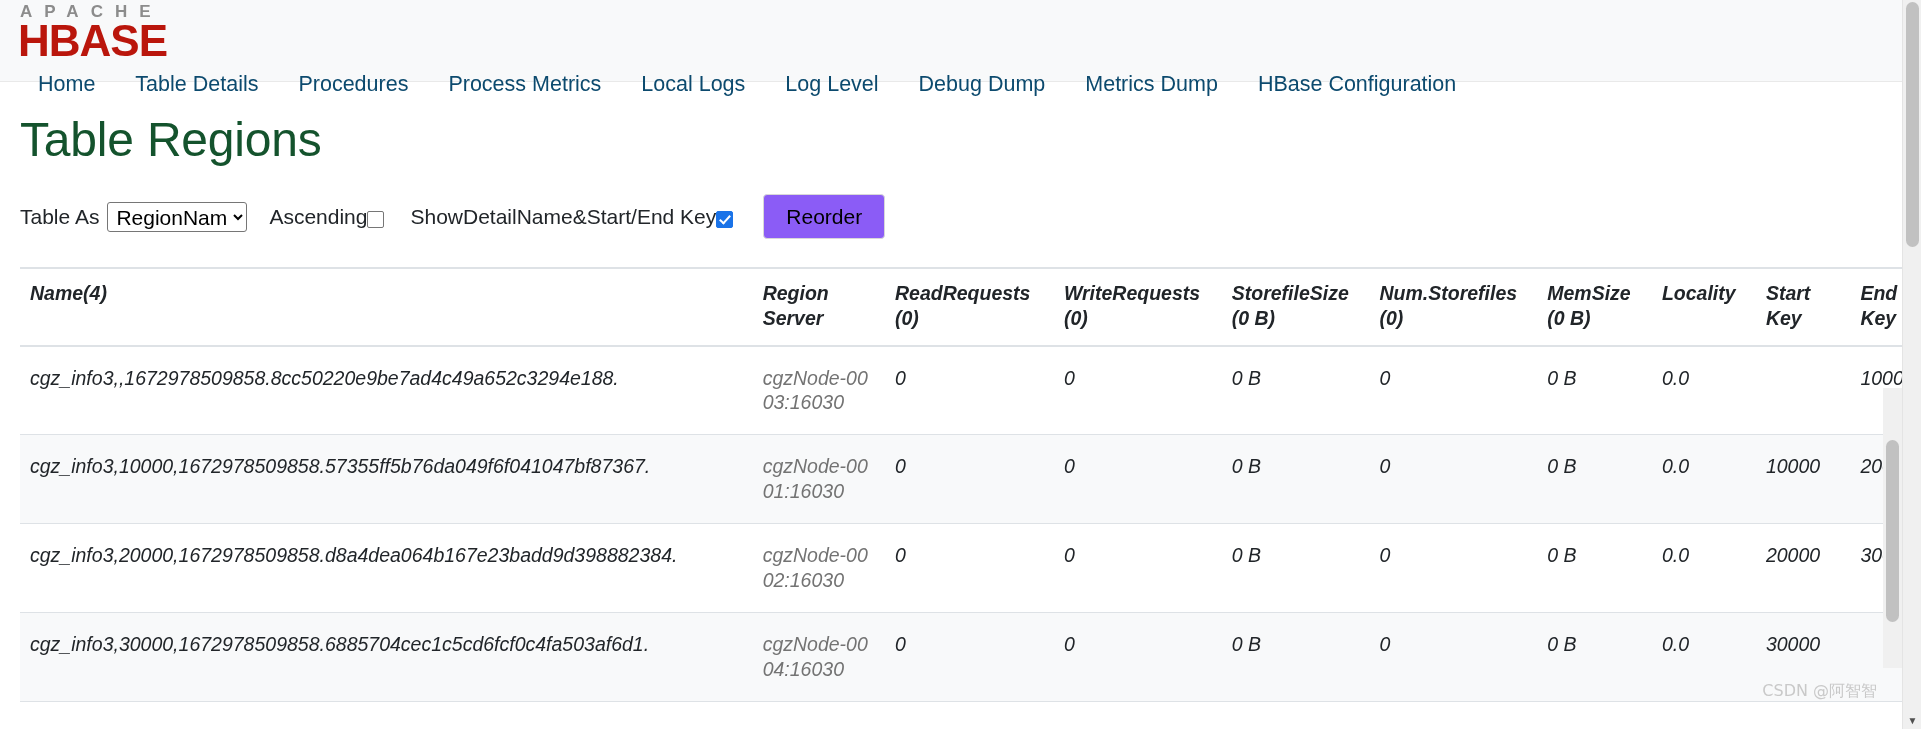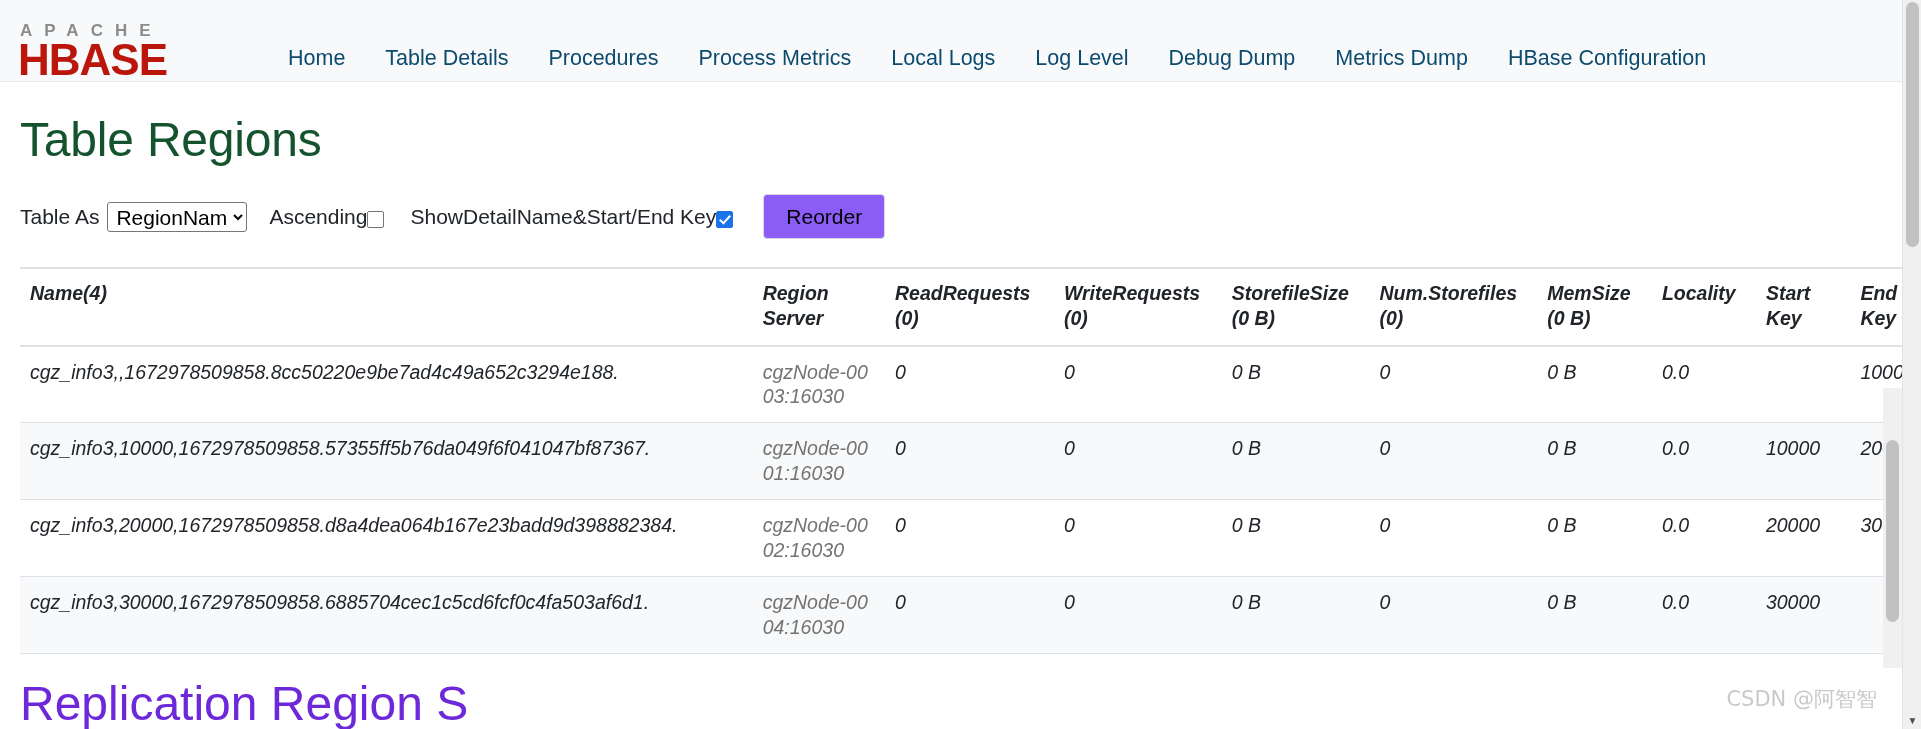--- a/index.html
+++ b/index.html
@@ -14,23 +14,24 @@
     overflow: hidden;
     position: relative;
   }
 
   
   .navbar {
     height: 82px;
     background: #f8f9fa;
     border-bottom: 1px solid #e9e9e9;
     display: flex;
-    align-items: flex-end;
+    align-items: flex-start;
     padding-left: 18px;
     width: 1902px;
+    flex-direction: column;
   }
   .brand {
     display: block;
     width: 208px;
     margin-right: 42px;
     line-height: 0;
   }
   .brand svg { display: block; }
 
   .nav-links {
@@ -152,21 +153,21 @@
     text-align: left;
     font-weight: bold;
     color: #212529;
     padding: 12px 10px 14px 10px;
     border-top: 2px solid #dee2e6;
     border-bottom: 2px solid #dee2e6;
     vertical-align: top;
     line-height: 1.28;
   }
   table.regions tbody td {
-    padding: 13px 10px;
+    padding: 19px 10px;
     border-bottom: 1px solid #dee2e6;
     vertical-align: top;
     color: #212529;
     line-height: 1.28;
     word-break: break-word;
   }
   table.regions tbody tr:nth-child(even) { background: #f8f9fa; }
   table.regions tbody tr:nth-child(odd)  { background: #ffffff; }
 
   td.name-cell  { padding-left: 12px; }
@@ -246,22 +247,22 @@
     width: 13px;
     height: 182px;
     background: #c1c1c1;
     border-radius: 7px;
   }
 
   
   .watermark {
     position: absolute;
     right: 44px;
-    bottom: 16px;
-    font-size: 21px;
+    bottom: 27px;
+    font-size: 16px;
     color: #c9c9c9;
     font-family: "DejaVu Sans", sans-serif;
     white-space: nowrap;
   }
 </style>
 </head>
 <body>
 
 <div class="navbar">
   <a class="brand" href="#">

